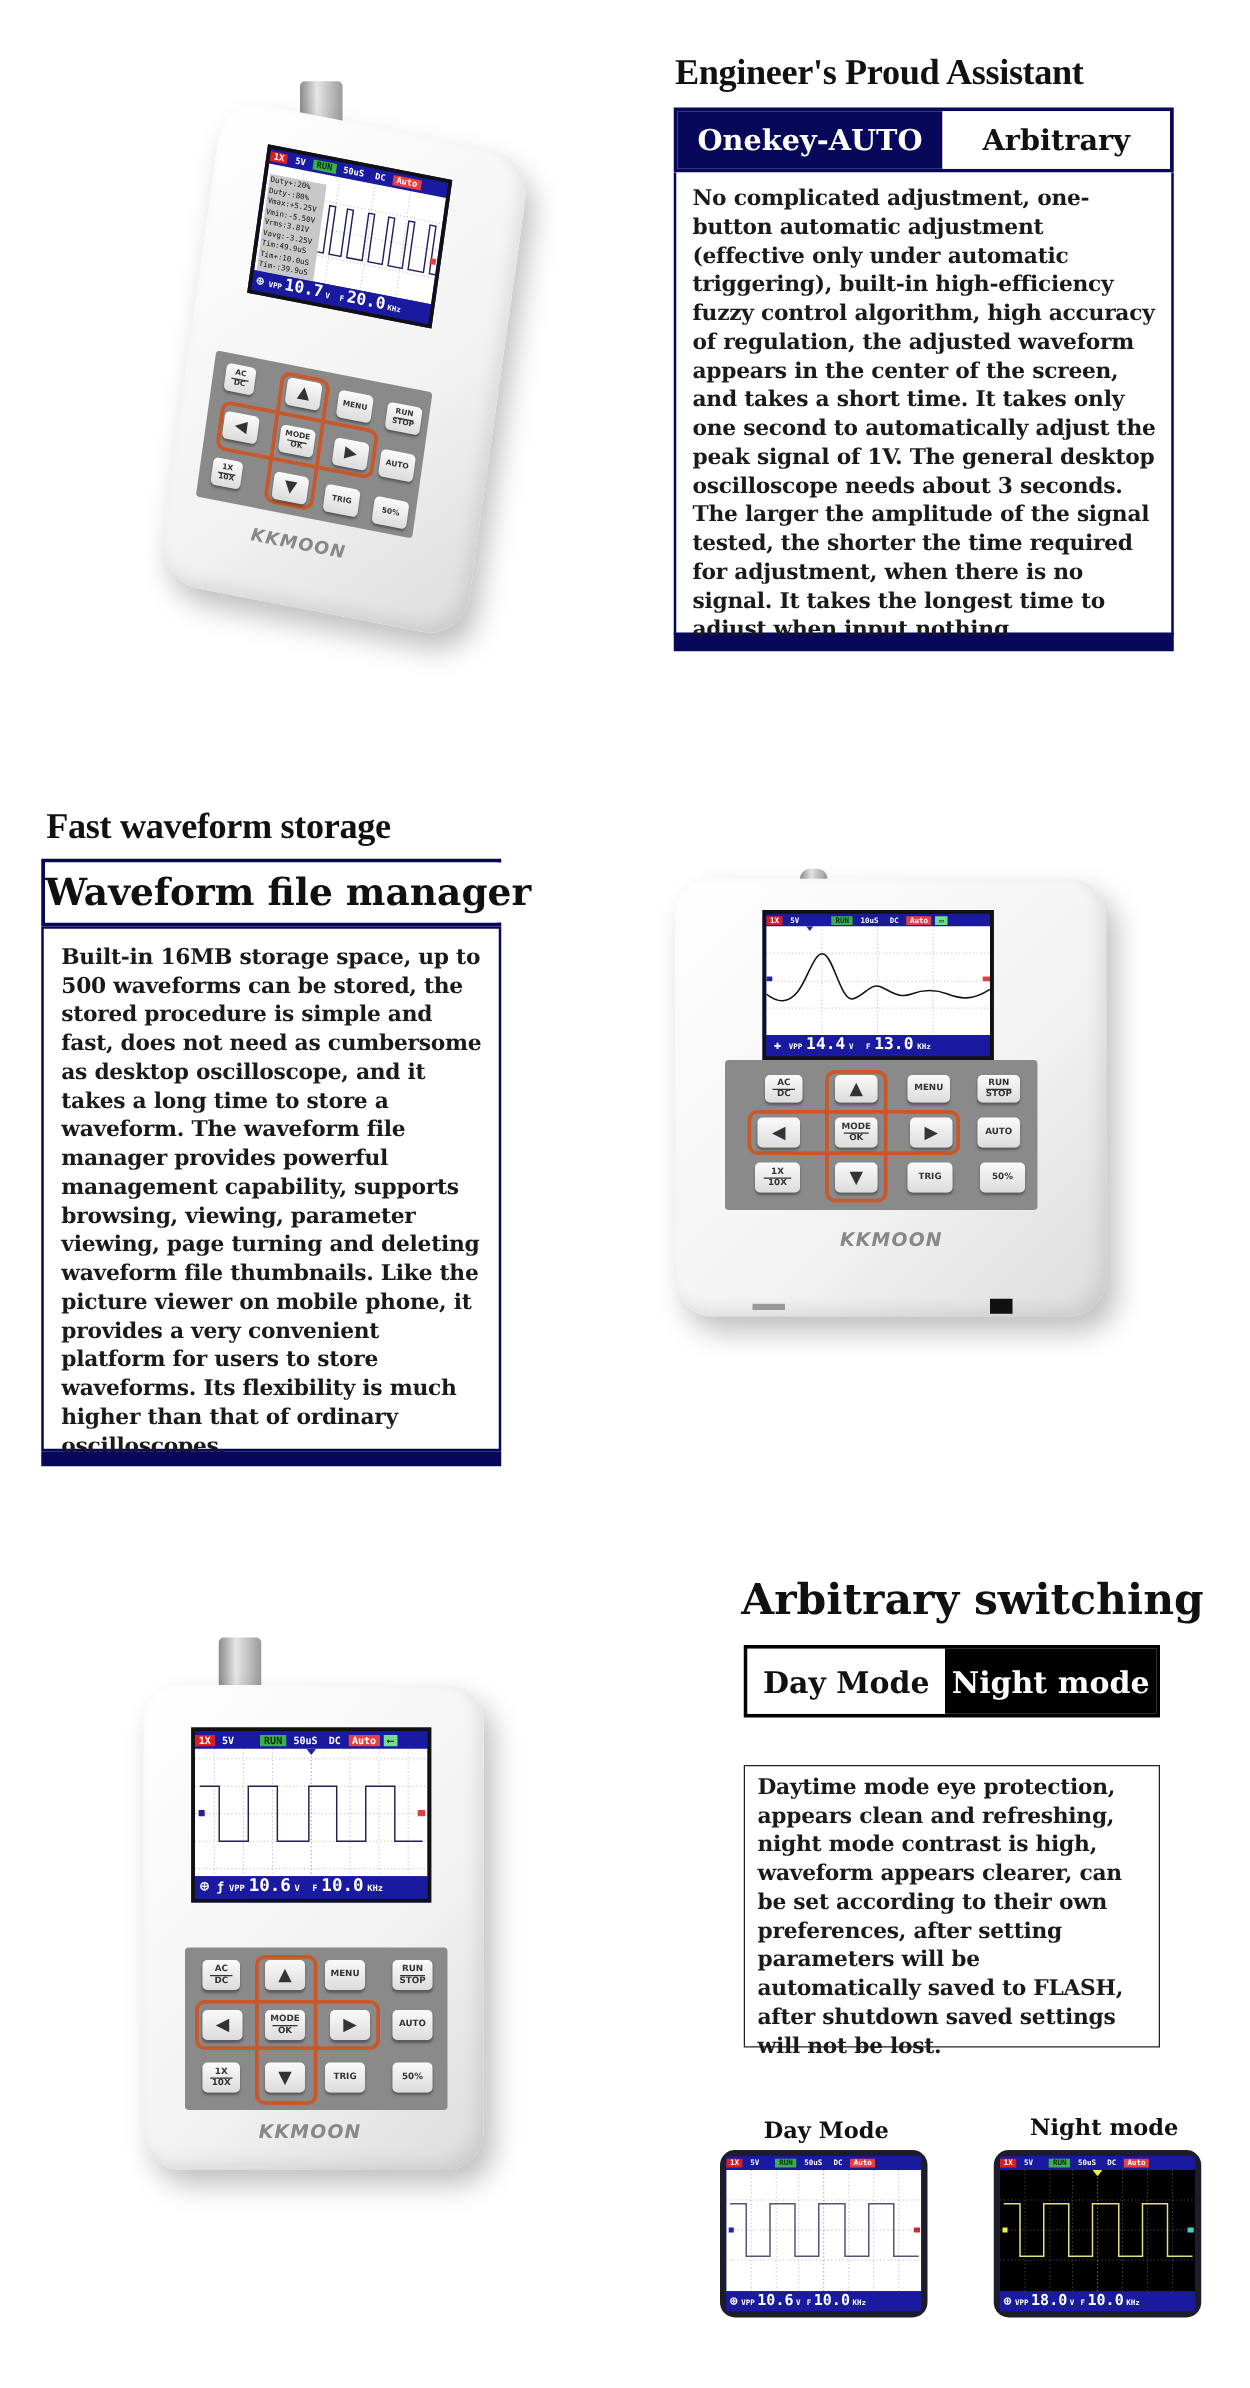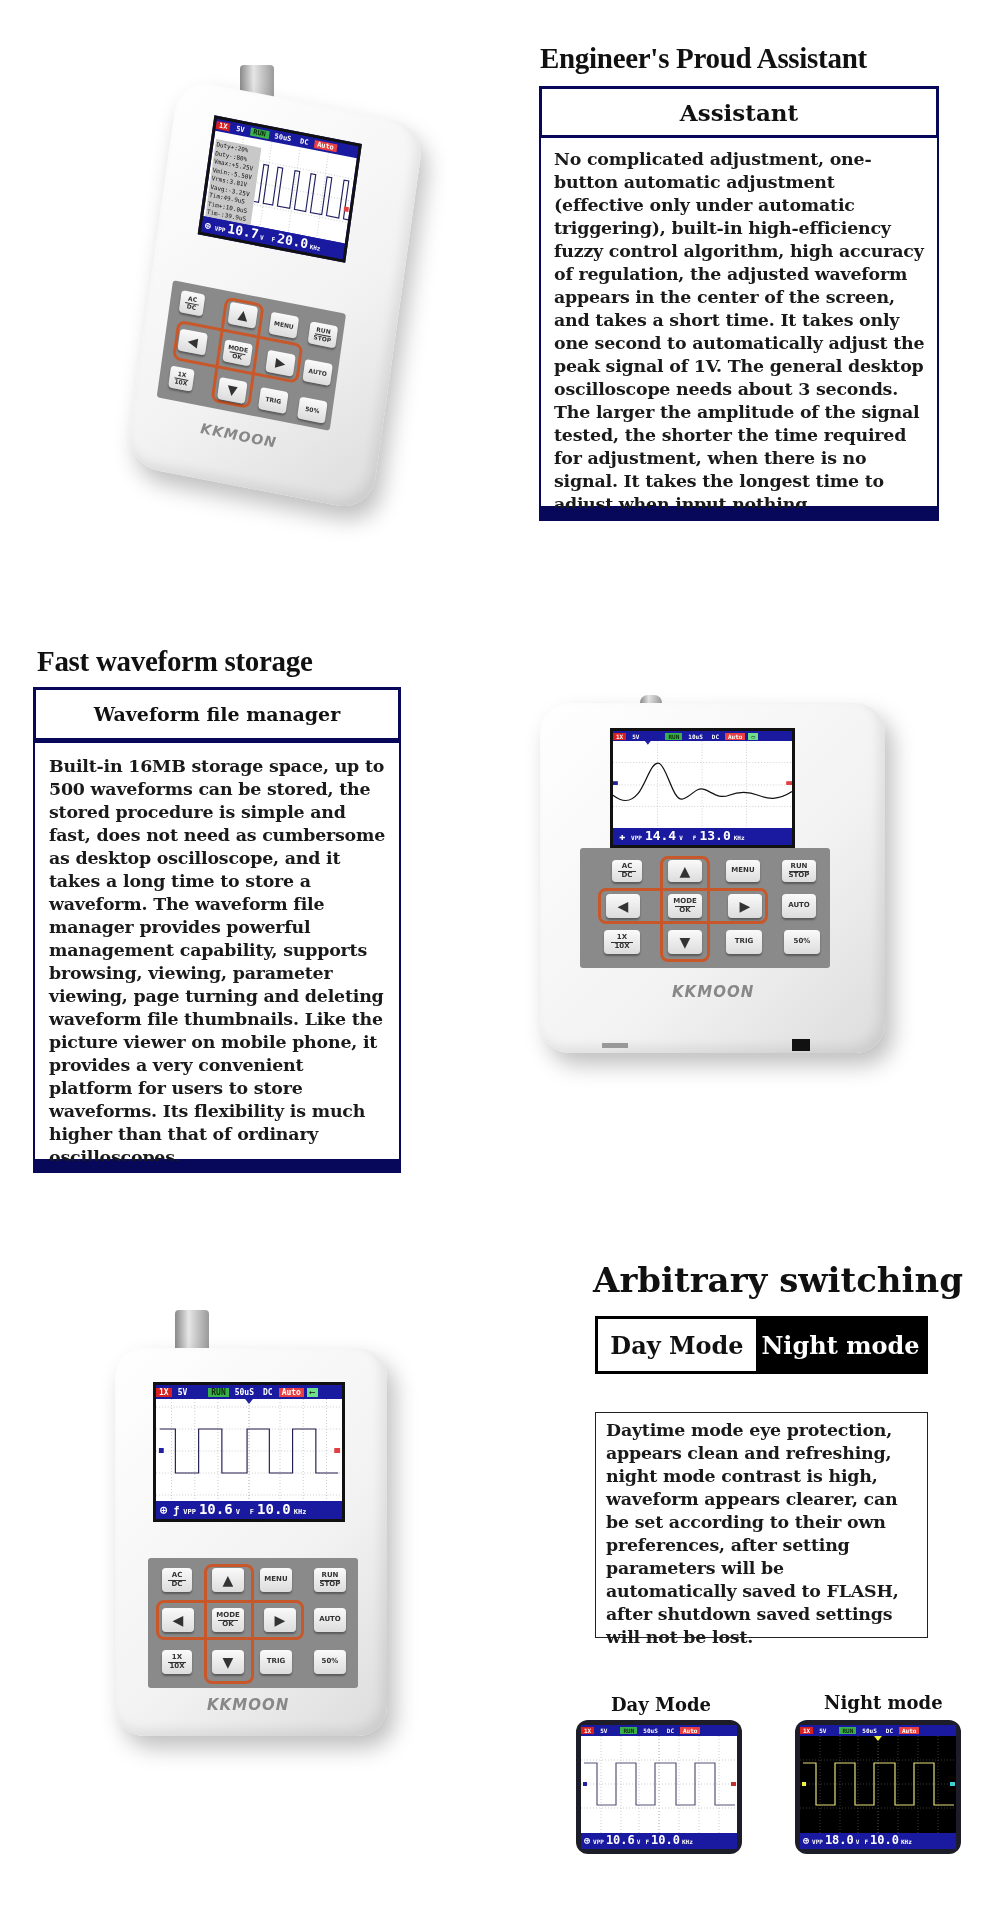--- a/index.html
+++ b/index.html
@@ -45,21 +45,22 @@
   .badge-auto { background: #e84040; }
   .badge-bat { background: #6ee08a; color: #111; }
   .meas { position: absolute; background: #c8c8c8; font-family: "DejaVu Sans Mono", monospace; color: #111; }
 </style>
 </head>
 <body>
 
 <div class="abs heading h1" style="left:540px;top:42px;font-family:Liberation Serif, serif;">Engineer's Proud Assistant</div>
 
 <div class="abs tabbox" style="left:539px;top:86px;width:400px;height:52px;">
-  <div class="tab light" style="flex:1;">Assistant</div>
+  <div class="tab dark" style="width:212px;">Onekey-AUTO</div>
+  <div class="tab light" style="flex:1;">Arbitrary</div>
 </div>
 <div class="abs textbox" style="left:539px;top:138px;width:400px;height:370px;padding:10px 12px 0 13px;">
   <p>No complicated adjustment, one-button automatic adjustment (effective only under automatic triggering), built-in high-efficiency fuzzy control algorithm, high accuracy of regulation, the adjusted waveform appears in the center of the screen, and takes a short time. It takes only one second to automatically adjust the peak signal of 1V. The general desktop oscilloscope needs about 3 seconds. The larger the amplitude of the signal tested, the shorter the time required for adjustment, when there is no signal. It takes the longest time to adjust when input nothing</p>
 </div>
 <div class="abs bottombar" style="left:539px;top:508px;width:400px;"></div>
 
 <div class="abs" style="left:130px;top:60px;width:300px;height:440px;">
   <div class="abs bnc" style="left:110px;top:5px;width:34px;height:50px;"></div>
   <div class="abs device" style="left:20px;top:40px;width:250px;height:390px;transform:rotate(8deg) skewY(3deg);transform-origin:center;">
     <div class="screen" style="left:40px;top:30px;width:150px;height:120px;">
@@ -139,21 +140,21 @@
       <div class="key" style="left:60px;top:86px;width:28px;height:22px;font-size:13px;">▼</div>
       <div class="key" style="left:102px;top:88px;width:28px;height:22px;font-size:6px;">TRIG</div>
       <div class="key" style="left:142px;top:90px;width:28px;height:22px;font-size:6px;">50%</div>
     </div>
     <div class="brand" style="left:70px;top:332px;font-size:14px;">KKMOON</div>
   </div>
 </div>
 
 <div class="abs heading h1" style="left:37px;top:645px;font-family:Liberation Serif, serif;">Fast waveform storage</div>
 <div class="abs tabbox" style="left:33px;top:687px;width:368px;height:54px;">
-  <div class="tab light" style="flex:1;font-size:19px;text-align:right;">Waveform file manager</div>
+  <div class="tab light" style="flex:1;font-size:30px;text-align:right;">Waveform file manager</div>
 </div>
 <div class="abs textbox" style="left:33px;top:741px;width:368px;height:420px;padding:12px 10px 0 14px;border-top:2px solid #07085a;">
   <p style="font-size:17.4px;line-height:23px;">Built-in 16MB storage space, up to 500 waveforms can be stored, the stored procedure is simple and fast, does not need as cumbersome as desktop oscilloscope, and it takes a long time to store a waveform. The waveform file manager provides powerful management capability, supports browsing, viewing, parameter viewing, page turning and deleting waveform file thumbnails. Like the picture viewer on mobile phone, it provides a very convenient platform for users to store waveforms. Its flexibility is much higher than that of ordinary oscilloscopes.</p>
 </div>
 <div class="abs bottombar" style="left:33px;top:1161px;width:368px;height:12px;"></div>
 
 <div class="abs" style="left:535px;top:695px;width:360px;height:380px;">
   <div class="abs bnc" style="left:105px;top:0;width:22px;height:14px;border-radius:8px 8px 0 0;"></div>
   <div class="abs device" style="left:5px;top:8px;width:345px;height:350px;border-radius:30px;">
     <div class="screen" style="left:70px;top:25px;width:185px;height:120px;">

